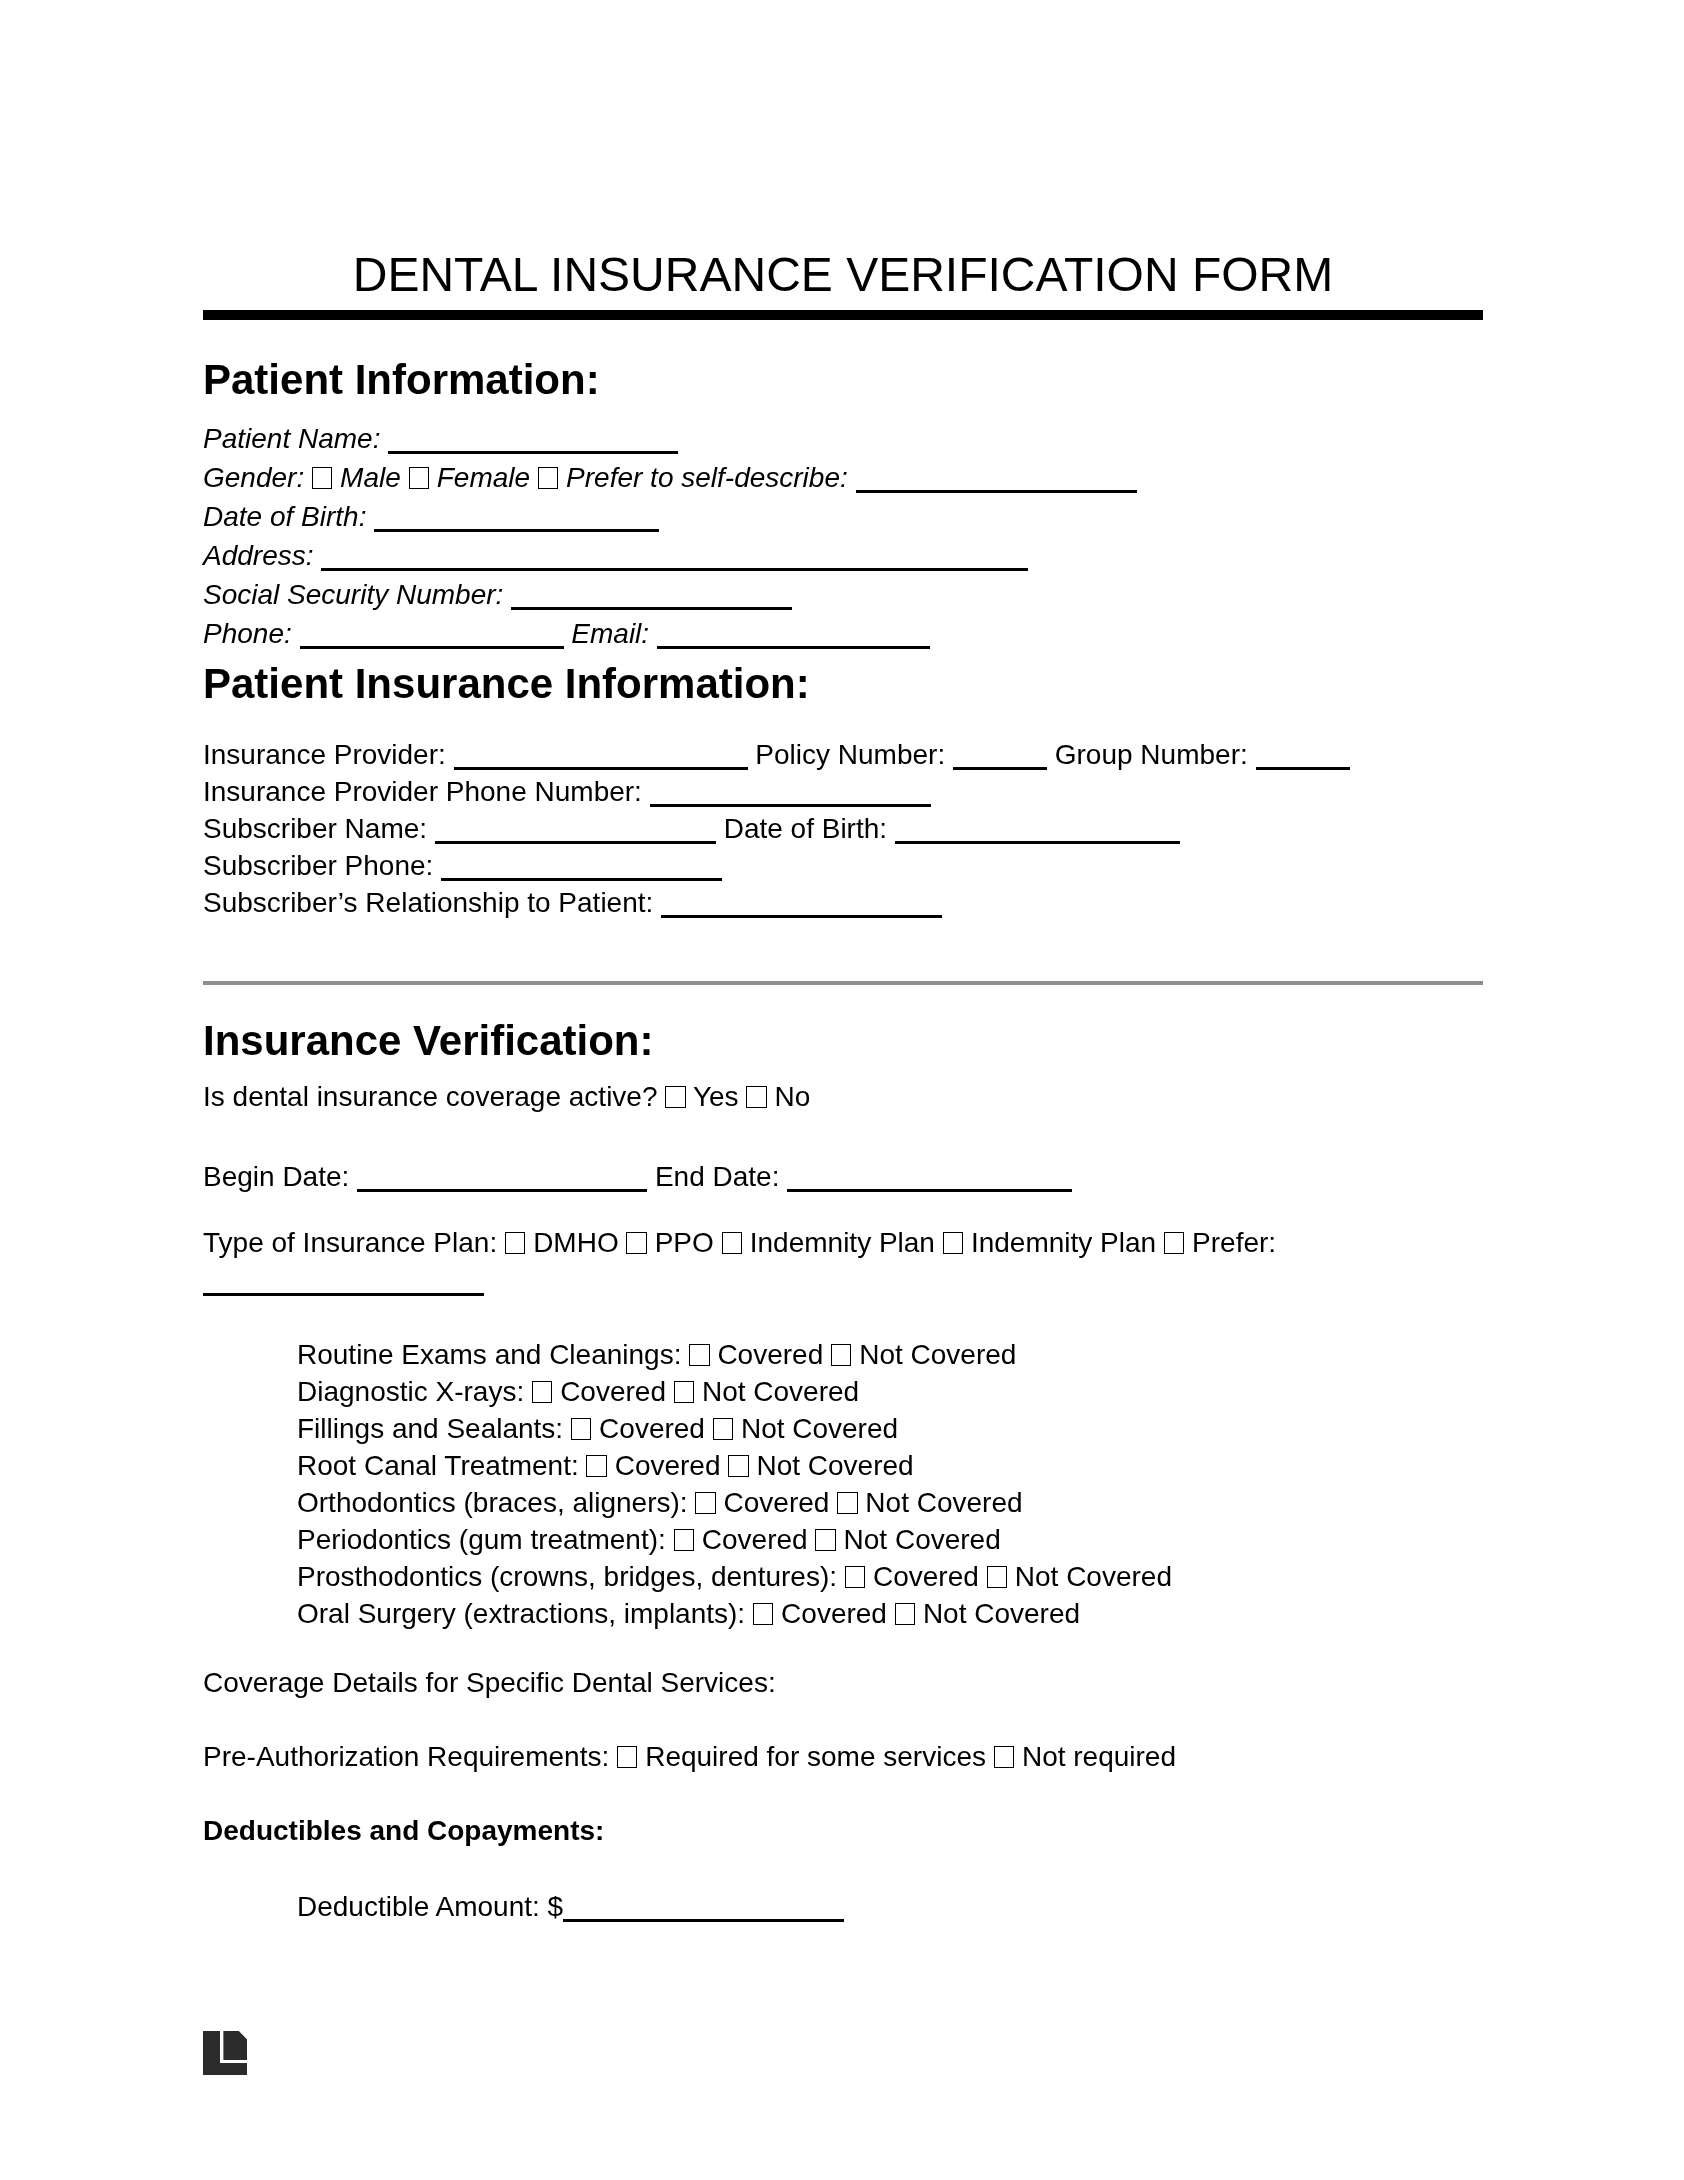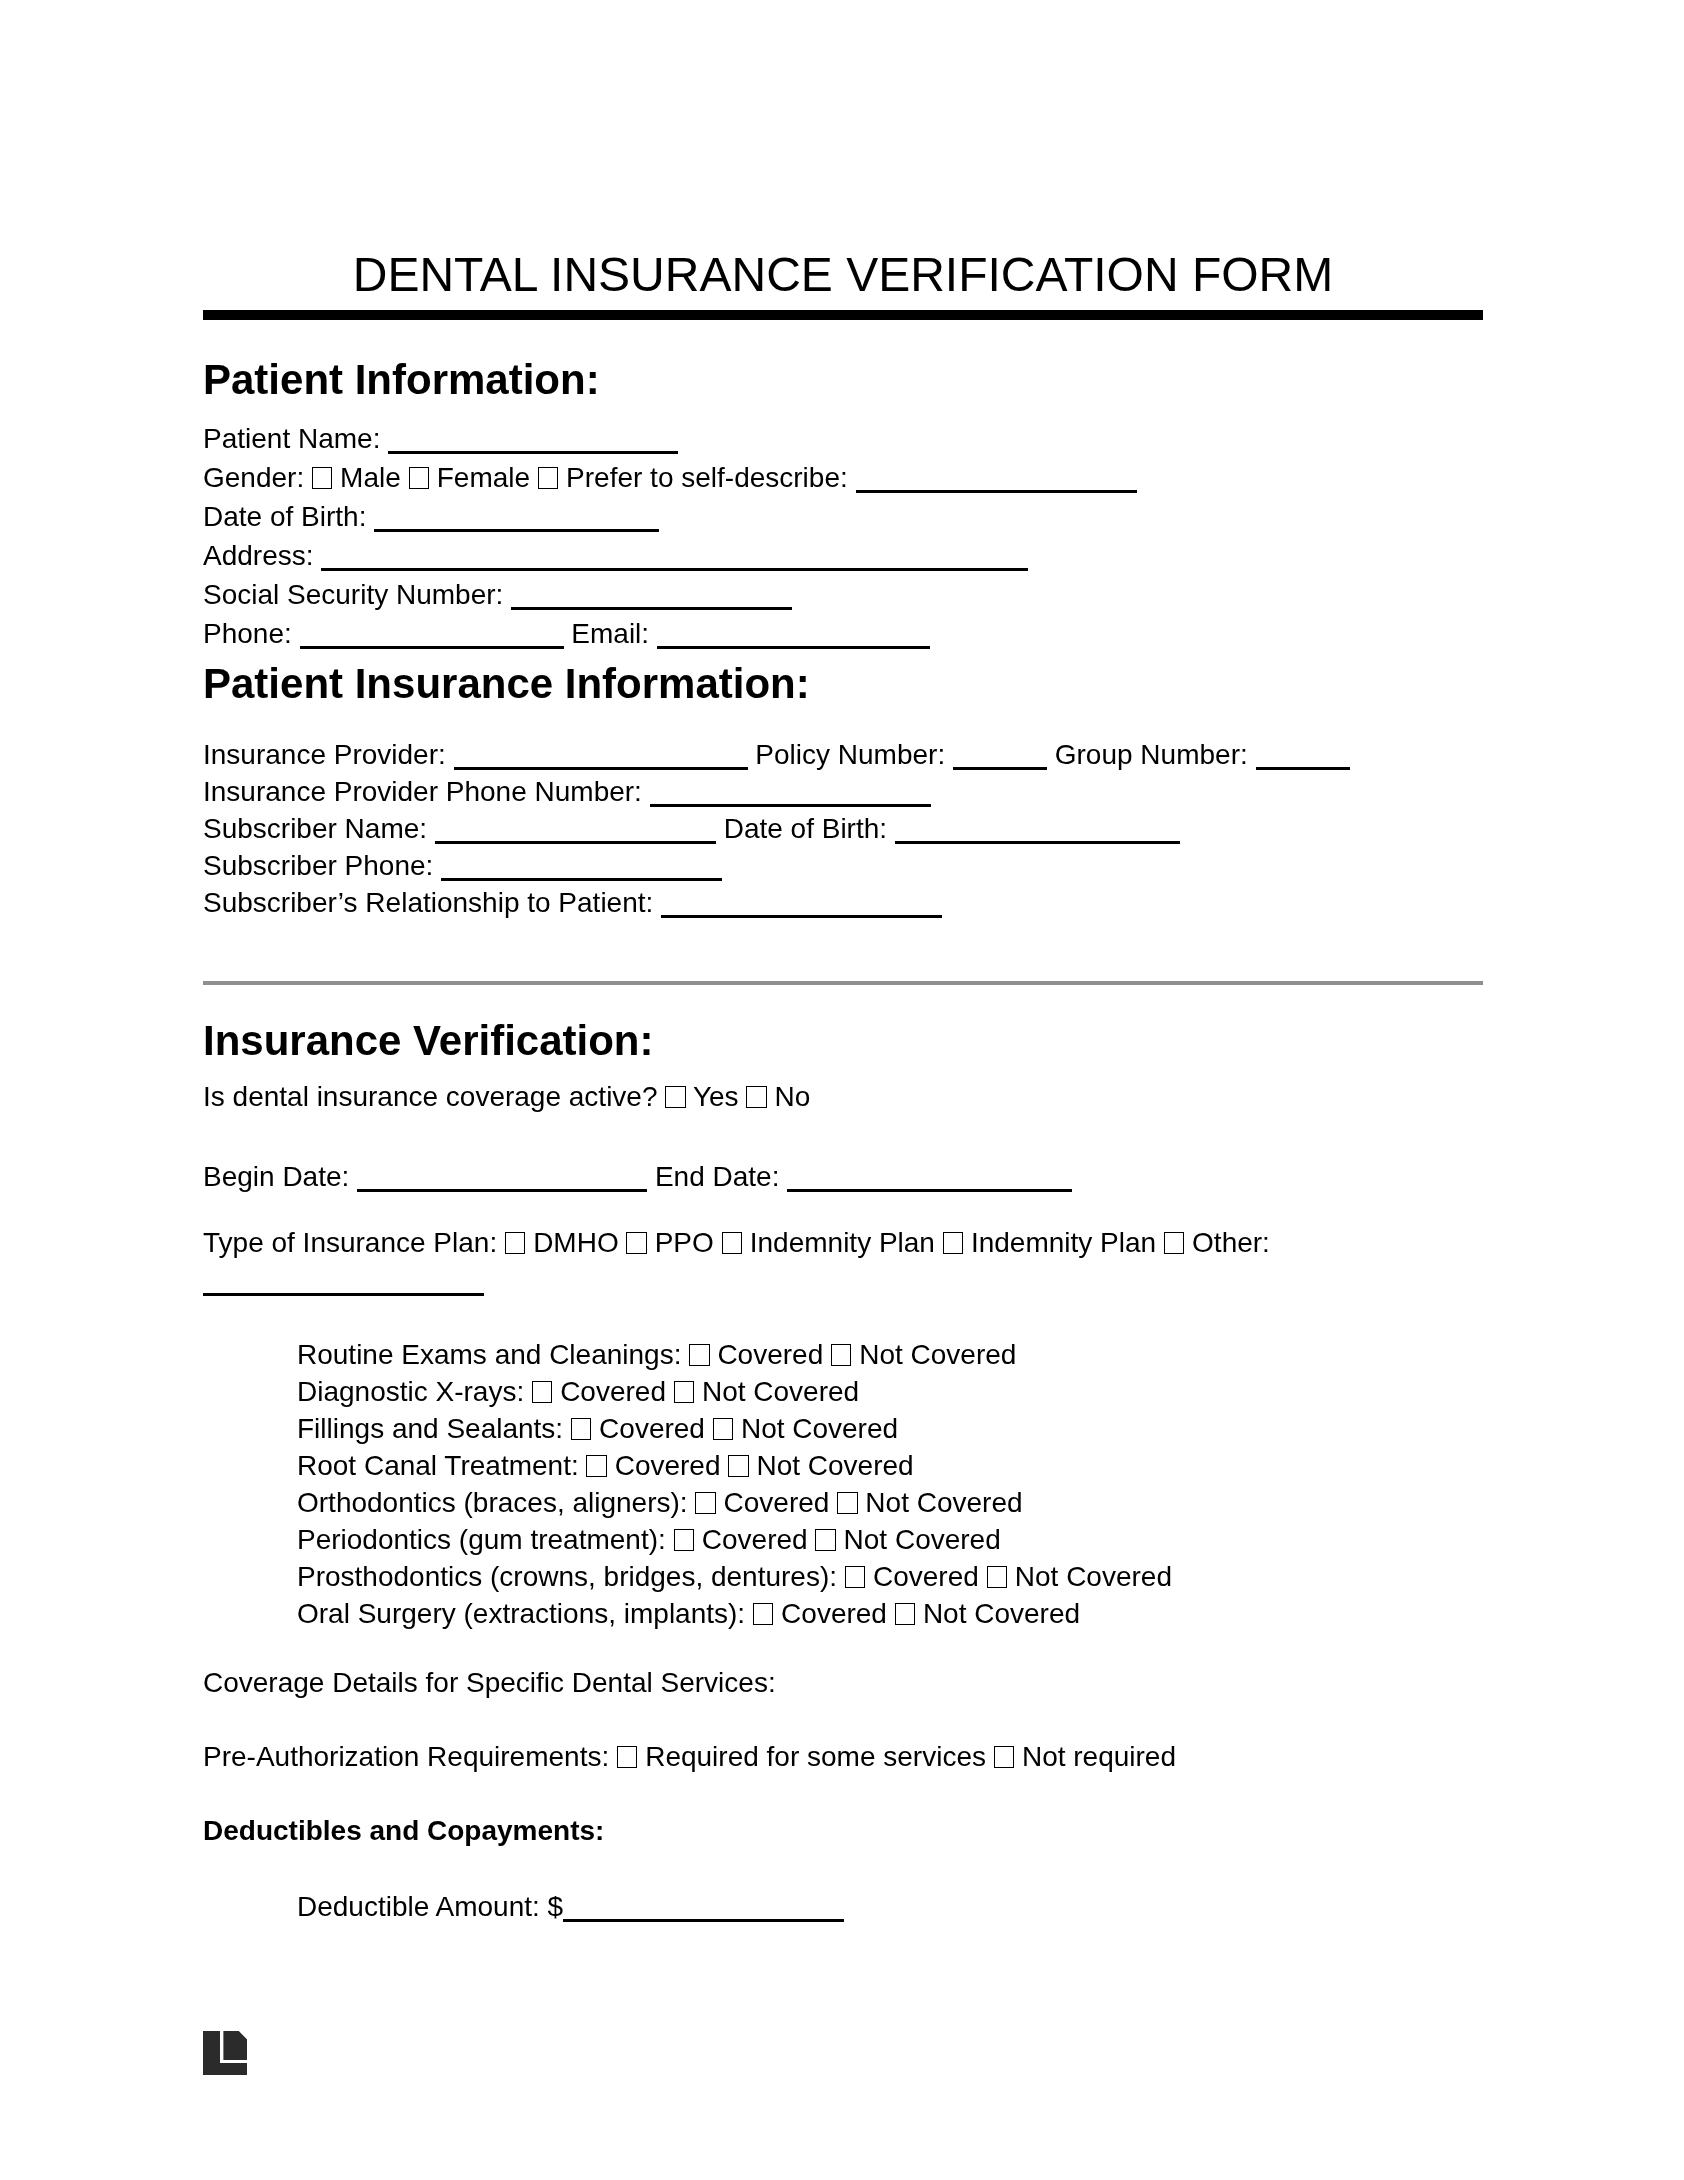--- a/index.html
+++ b/index.html
@@ -29,21 +29,21 @@
     white-space:nowrap;
   }
   .title-rule{ margin-top:10.2px; height:9.4px; background:var(--rule); }
 
   .h{ font-weight:bold; height:38px; line-height:38px; }
   .line{ height:38px; line-height:38px; white-space:nowrap; }
   .lh46 .line{ height:39px; line-height:39px; }
   .lh43 .line{ height:37px; line-height:37px; }
 
   .h-patient{ margin-top:41px; }
-  .p-patient{ margin-top:20.4px; }
+  .p-patient{ margin-top:20.4px;font-style:italic; }
   .h-insurance{ margin-top:12px; }
   .p-insurance{ margin-top:33px; }
   .divider{ margin-top:60px; height:4.3px; background:var(--divider); }
   .h-verification{ margin-top:37px; }
   .p-active{ margin-top:18px; }
   .p-dates{ margin-top:42px; }
   .p-plan{ margin-top:28px; }
   .p-coverage-intro{ margin-top:32px; }
   .list-services{ margin-top:36px; padding-left:94px; }
   .p-preauth{ margin-top:36px; }
@@ -107,21 +107,21 @@
 
     <div class="para p-active">
       <div class="line"><span>Is dental insurance coverage active? </span><span class="cb"></span><span> Yes </span><span class="cb"></span><span> No</span></div>
     </div>
 
     <div class="para p-dates">
       <div class="line"><span>Begin Date: </span><span class="bl" style="width: 290px;"></span><span> End Date: </span><span class="bl" style="width: 285px;"></span></div>
     </div>
 
     <div class="para p-plan">
-      <div class="line"><span>Type of Insurance Plan: </span><span class="cb"></span><span> DMHO </span><span class="cb"></span><span> PPO </span><span class="cb"></span><span> Indemnity Plan </span><span class="cb"></span><span> Indemnity Plan </span><span class="cb"></span><span> Other:</span></div>
+      <div class="line"><span>Type of Insurance Plan: </span><span class="cb"></span><span> DMHO </span><span class="cb"></span><span> PPO </span><span class="cb"></span><span> Indemnity Plan </span><span class="cb"></span><span> Indemnity Plan </span><span class="cb"></span><span> Prefer:</span></div>
       <div class="line"><span class="bl" style="width: 281px;"></span></div>
     </div>
 
     <div class="para list-services lh43">
       <div class="line"><span>Routine Exams and Cleanings: </span><span class="cb"></span><span> Covered </span><span class="cb"></span><span> Not Covered</span></div>
       <div class="line"><span>Diagnostic X-rays: </span><span class="cb"></span><span> Covered </span><span class="cb"></span><span> Not Covered</span></div>
       <div class="line"><span>Fillings and Sealants: </span><span class="cb"></span><span> Covered </span><span class="cb"></span><span> Not Covered</span></div>
       <div class="line"><span>Root Canal Treatment: </span><span class="cb"></span><span> Covered </span><span class="cb"></span><span> Not Covered</span></div>
       <div class="line"><span>Orthodontics (braces, aligners): </span><span class="cb"></span><span> Covered </span><span class="cb"></span><span> Not Covered</span></div>
       <div class="line"><span>Periodontics (gum treatment): </span><span class="cb"></span><span> Covered </span><span class="cb"></span><span> Not Covered</span></div>

